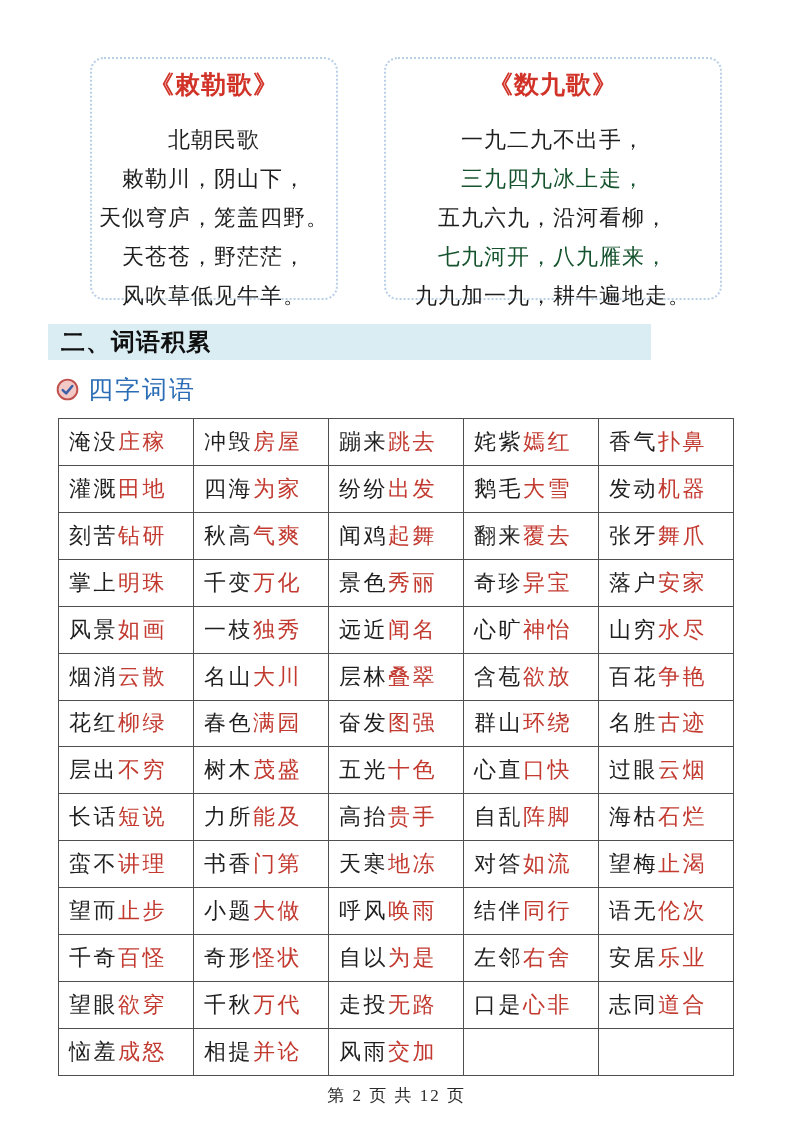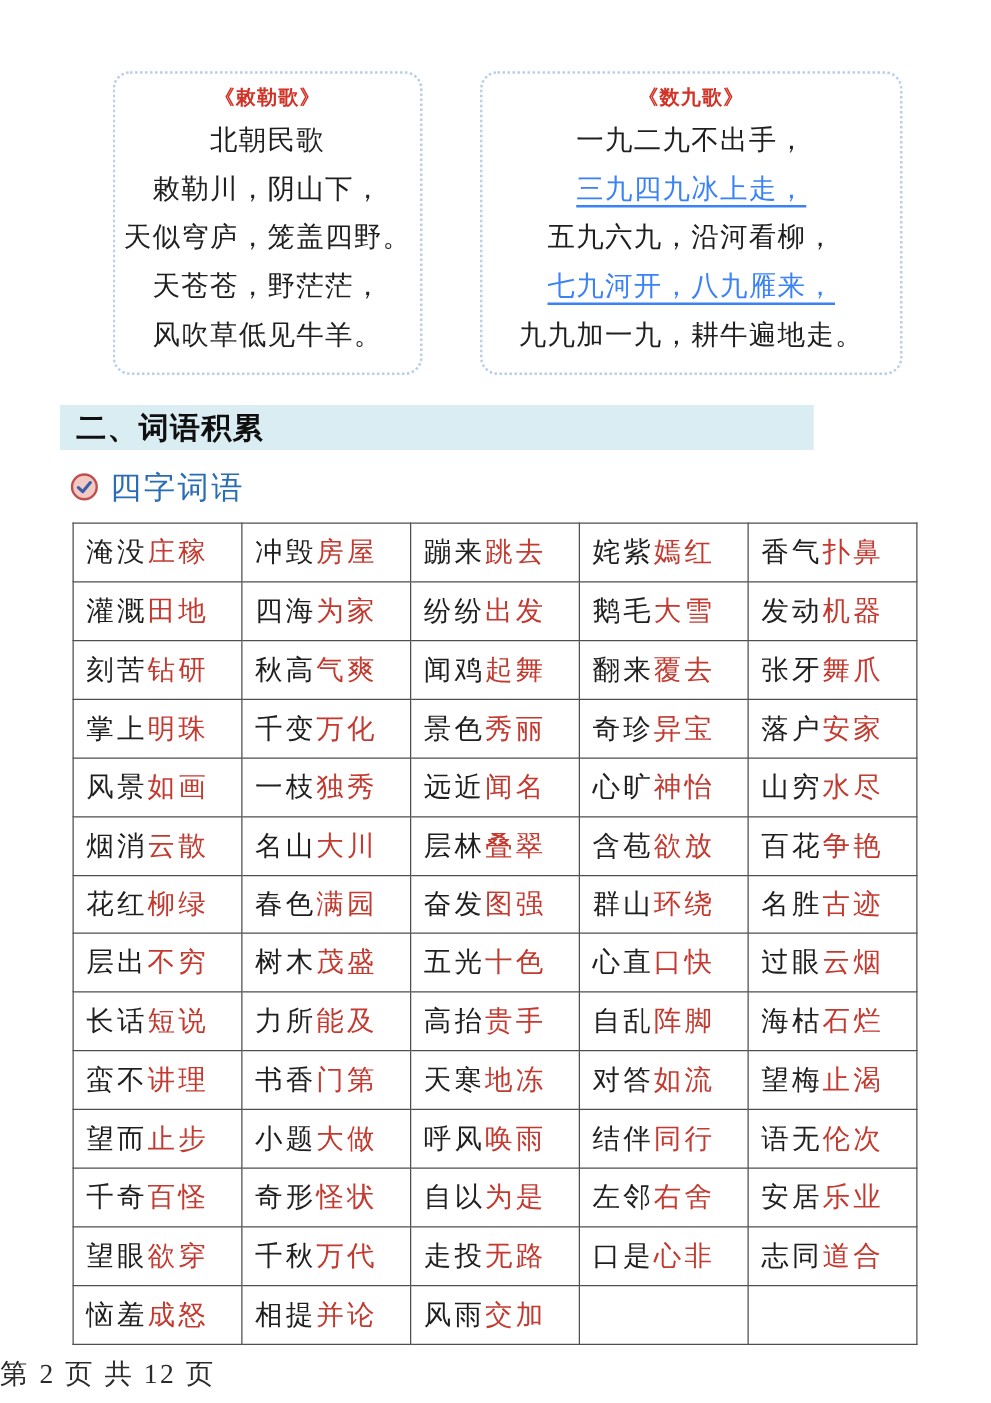--- a/index.html
+++ b/index.html
@@ -7,25 +7,25 @@
   .page { position:relative; width:793px; height:1122px; background:#fff; overflow:hidden; }
 
   
   .poem-box {
     position:absolute; top:57px; height:243px; box-sizing:border-box;
     border:2px dotted #b9cfe8; border-radius:14px;
     text-align:center; padding-top:9px; background:#fff;
   }
   .poem-box.box1 { left:90px;  width:248px; }
   .poem-box.box2 { left:384px; width:338px; }
-  .poem-title { margin:0 0 3px 0; color:#d13328; font-size:16px; font-weight:bold; letter-spacing:1px; }
+  .poem-title { margin:0 0 19px 0; color:#d13328; font-size:25px; font-weight:bold; letter-spacing:1px; }
   .poem-line { font-size:22px; color:#1f1f1f; line-height:39px; letter-spacing:1px; white-space:nowrap; }
   .poem-line.red-underline {
-    color:#3b82f6;
-    text-decoration:underline; text-underline-offset:6px;
+    color:#14532d;
+    text-underline-offset:6px;
     text-decoration-thickness:1.5px;
   }
 
   
   .section-band {
     position:absolute; left:48px; top:324px; width:603px; height:36px;
     background:#daedf3; display:flex; align-items:center;
   }
   .section-band span {
     font-family:"Liberation Sans","DejaVu Sans",sans-serif;
@@ -45,21 +45,21 @@
   .idiom-table td {
     border:1.5px solid #4f4f4f; vertical-align:middle;
     font-size:22px; padding:0 0 0 10px; letter-spacing:2.5px; white-space:nowrap;
     color:#1f1f1f; height:41px;
   }
   .idiom-table td .r { color:#c23a30; }
 
   
   .footer {
     position:absolute; left:0; top:1084px; width:100%;
-    text-align:left; font-size:22px; color:#2b2b2b; letter-spacing:2px;
+    text-align:center; font-size:17px; color:#2b2b2b; letter-spacing:2px;
   }
 </style>
 </head>
 <body>
 
 <div class="page">
 
   <section class="poem-box box1">
     <h3 class="poem-title">《敕勒歌》</h3>
     <div class="poem-lines">

